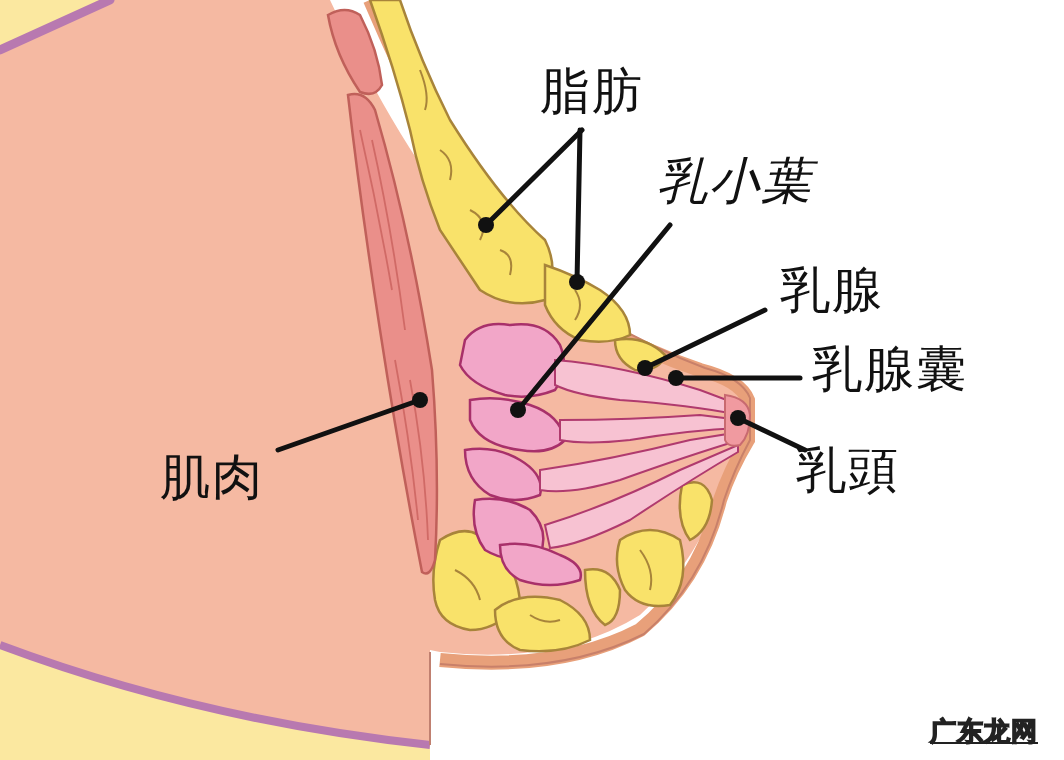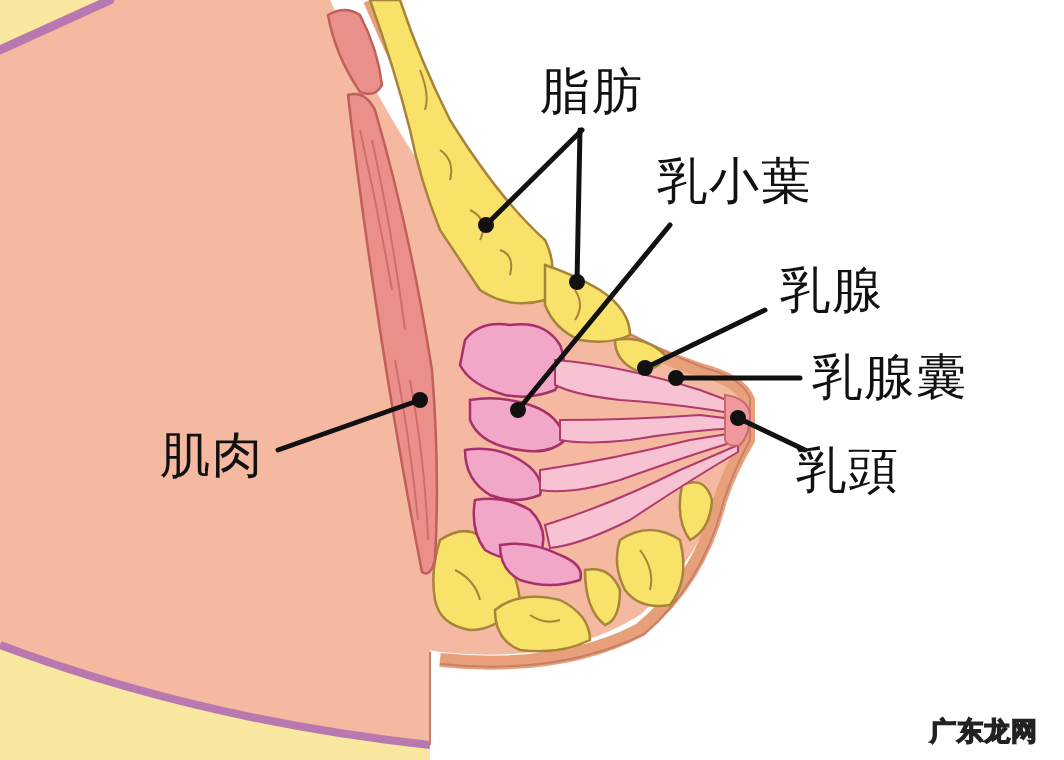--- a/index.html
+++ b/index.html
@@ -1,19 +1,19 @@
 <!DOCTYPE html>
 <html><head>
 <meta charset="utf-8">
 <style>
   html, body { margin: 0; padding: 0; }
   body { width: 1064px; height: 760px; background: #ffffff; position: relative; overflow: hidden; font-family: "DejaVu Sans", sans-serif; }
   #canvas { position: absolute; left: 0; top: 0; width: 1064px; height: 760px; }
   .label { position: absolute; color: #111111; font-size: 50px; line-height: 1; letter-spacing: 2px; white-space: nowrap; font-weight: 500; }
-  .watermark { position: absolute; left: 930px; top: 714px; font-size: 26px; color: #ffffff; font-weight: bold; -webkit-text-stroke: 1.5px #222; letter-spacing: 1px; }
+  .watermark { position: absolute; left: 930px; top: 714px; font-size: 26px; color: #ffffff; font-weight: bold; -webkit-text-stroke: 1.5px #222; letter-spacing: 1px; text-decoration: underline; }
 </style>
 </head>
 <body>
 
 <svg id="canvas" viewBox="0 0 1064 760" xmlns="http://www.w3.org/2000/svg">
 
   <g>
     <path d="M0,0 L110,0 L0,48 Z" fill="#fbe8a0"></path>
     <path d="M0,645 Q200,720 430,742 L430,760 L0,760 Z" fill="#fbe8a0"></path>
   </g>
@@ -103,19 +103,19 @@
     <circle cx="577" cy="282" r="8"></circle>
     <circle cx="518" cy="410" r="8"></circle>
     <circle cx="645" cy="368" r="8"></circle>
     <circle cx="676" cy="378" r="8"></circle>
     <circle cx="738" cy="418" r="8"></circle>
     <circle cx="420" cy="400" r="8"></circle>
   </g>
 </svg>
 
 <div class="label" style="left:540px; top:66px;text-align:right;">脂肪</div>
-<div class="label" style="left:657px; top:156px;">乳小葉</div>
+<div class="label" style="left:657px; top:156px;font-style:italic;">乳小葉</div>
 <div class="label" style="left:780px; top:265px;">乳腺</div>
-<div class="label" style="left:812px; top:352px;">乳腺囊</div>
+<div class="label" style="left:812px; top:344px;">乳腺囊</div>
 <div class="label" style="left:796px; top:445px;">乳頭</div>
-<div class="label" style="left:160px; top:430px;">肌肉</div>
+<div class="label" style="left:160px; top:452px;">肌肉</div>
 
 <div class="watermark">广东龙网</div>
 
 </body></html>

